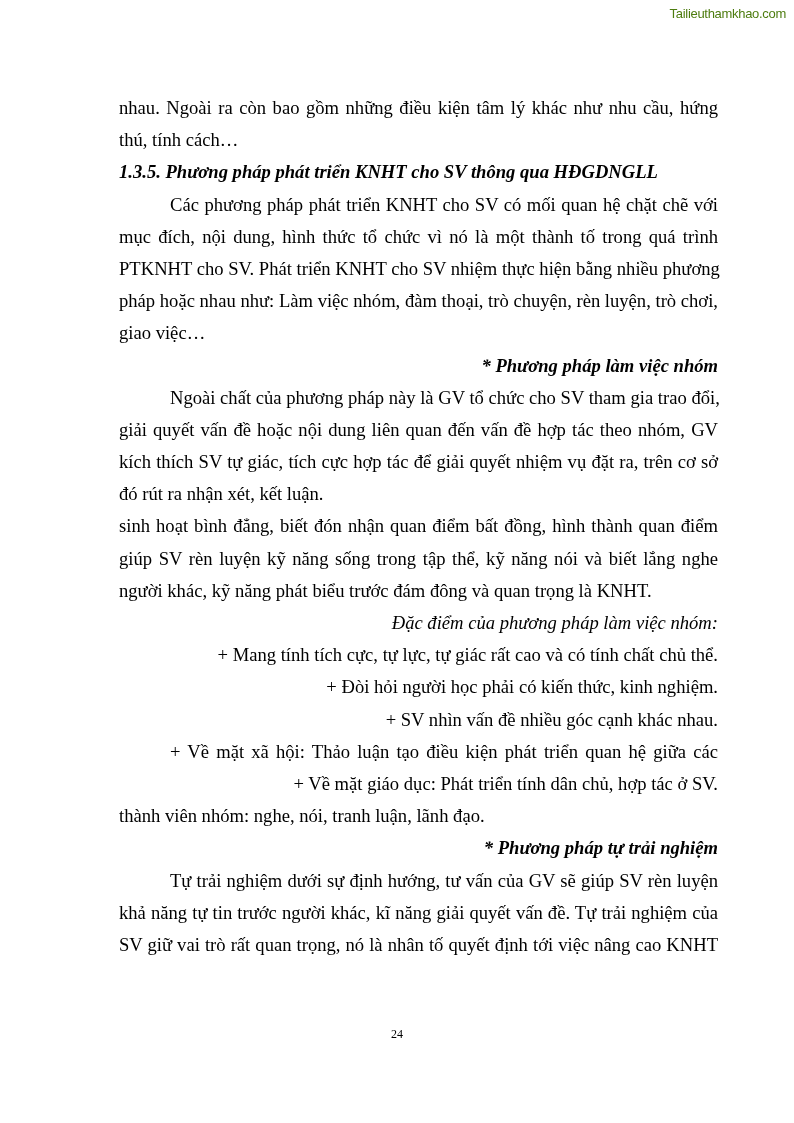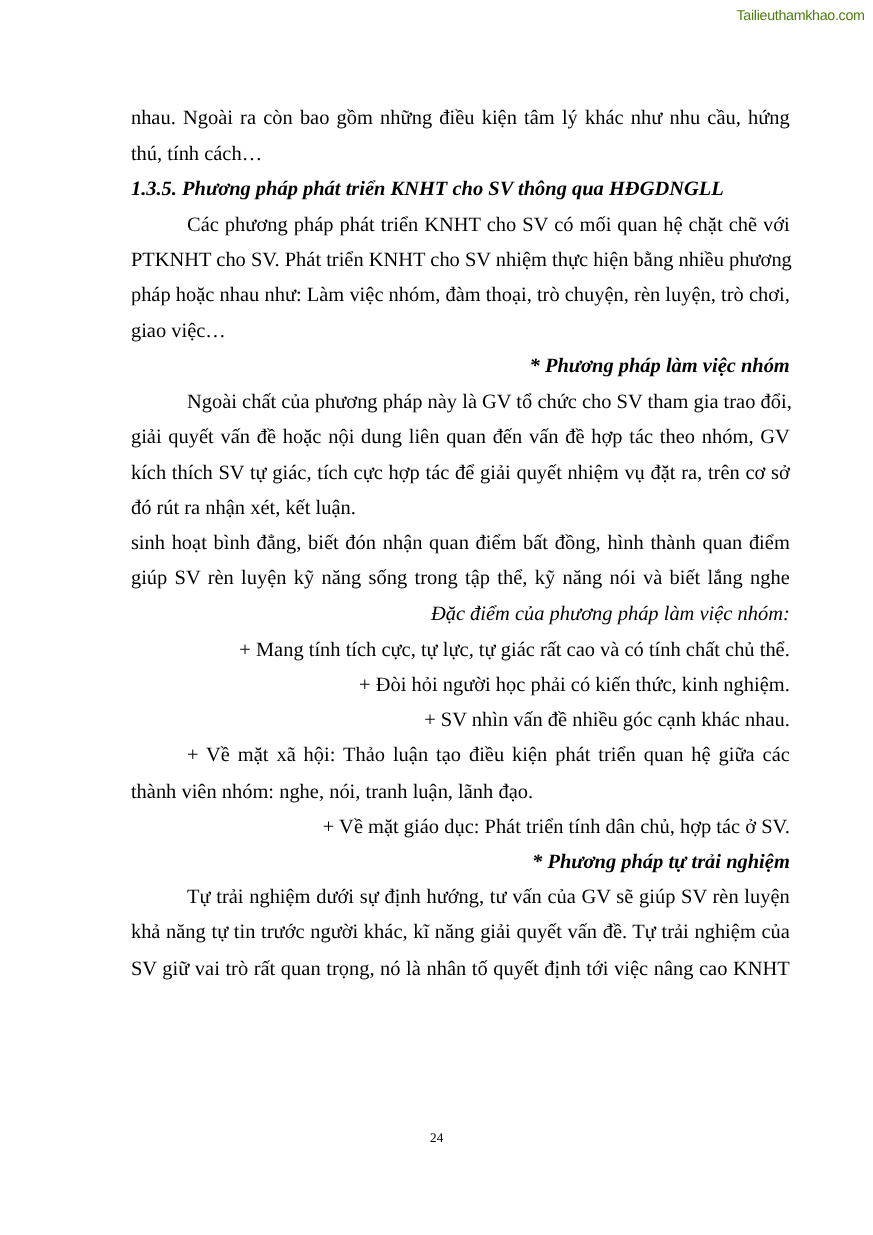--- a/index.html
+++ b/index.html
@@ -30,36 +30,38 @@
 </head>
 <body>
 
 <div class="watermark">Tailieuthamkhao.com</div>
 
 <div class="page">
   <div class="line just">nhau. Ngoài ra còn bao gồm những điều kiện tâm lý khác như nhu cầu, hứng</div>
   <div class="line">thú, tính cách…</div>
   <div class="line bi">1.3.5. Phương pháp phát triển KNHT cho SV thông qua HĐGDNGLL</div>
   <div class="line indent just">Các phương pháp phát triển KNHT cho SV có mối quan hệ chặt chẽ với</div>
+  <div class="line just">mục đích, nội dung, hình thức tổ chức vì nó là một thành tố trong quá trình</div>
   <div class="line just">PTKNHT cho SV. Phát triển KNHT cho SV nhiệm thực hiện bằng nhiều phương</div>
   <div class="line just">pháp hoặc nhau như: Làm việc nhóm, đàm thoại, trò chuyện, rèn luyện, trò chơi,</div>
   <div class="line">giao việc…</div>
   <div class="line indent bi">* Phương pháp làm việc nhóm</div>
   <div class="line indent just">Ngoài chất của phương pháp này là GV tổ chức cho SV tham gia trao đổi,</div>
   <div class="line just">giải quyết vấn đề hoặc nội dung liên quan đến vấn đề hợp tác theo nhóm, GV</div>
   <div class="line just">kích thích SV tự giác, tích cực hợp tác để giải quyết nhiệm vụ đặt ra, trên cơ sở</div>
   <div class="line">đó rút ra nhận xét, kết luận.</div>
   <div class="line just">sinh hoạt bình đẳng, biết đón nhận quan điểm bất đồng, hình thành quan điểm</div>
   <div class="line just">giúp SV rèn luyện kỹ năng sống trong tập thể, kỹ năng nói và biết lắng nghe</div>
+  <div class="line">người khác, kỹ năng phát biểu trước đám đông và quan trọng là KNHT.</div>
   <div class="line indent it">Đặc điểm của phương pháp làm việc nhóm:</div>
   <div class="line indent">+ Mang tính tích cực, tự lực, tự giác rất cao và có tính chất chủ thể.</div>
   <div class="line indent">+ Đòi hỏi người học phải có kiến thức, kinh nghiệm.</div>
   <div class="line indent">+ SV nhìn vấn đề nhiều góc cạnh khác nhau.</div>
   <div class="line indent just">+ Về mặt xã hội: Thảo luận tạo điều kiện phát triển quan hệ giữa các</div>
+  <div class="line indent">+ Về mặt giáo dục: Phát triển tính dân chủ, hợp tác ở SV.</div>
   <div class="line">thành viên nhóm: nghe, nói, tranh luận, lãnh đạo.</div>
-  <div class="line indent">+ Về mặt giáo dục: Phát triển tính dân chủ, hợp tác ở SV.</div>
   <div class="line indent bi">* Phương pháp tự trải nghiệm</div>
   <div class="line indent just">Tự trải nghiệm dưới sự định hướng, tư vấn của GV sẽ giúp SV rèn luyện</div>
   <div class="line just">khả năng tự tin trước người khác, kĩ năng giải quyết vấn đề. Tự trải nghiệm của</div>
   <div class="line just">SV giữ vai trò rất quan trọng, nó là nhân tố quyết định tới việc nâng cao KNHT</div>
 </div>
 
 <div class="page-number">24</div>
 
 </body></html>

